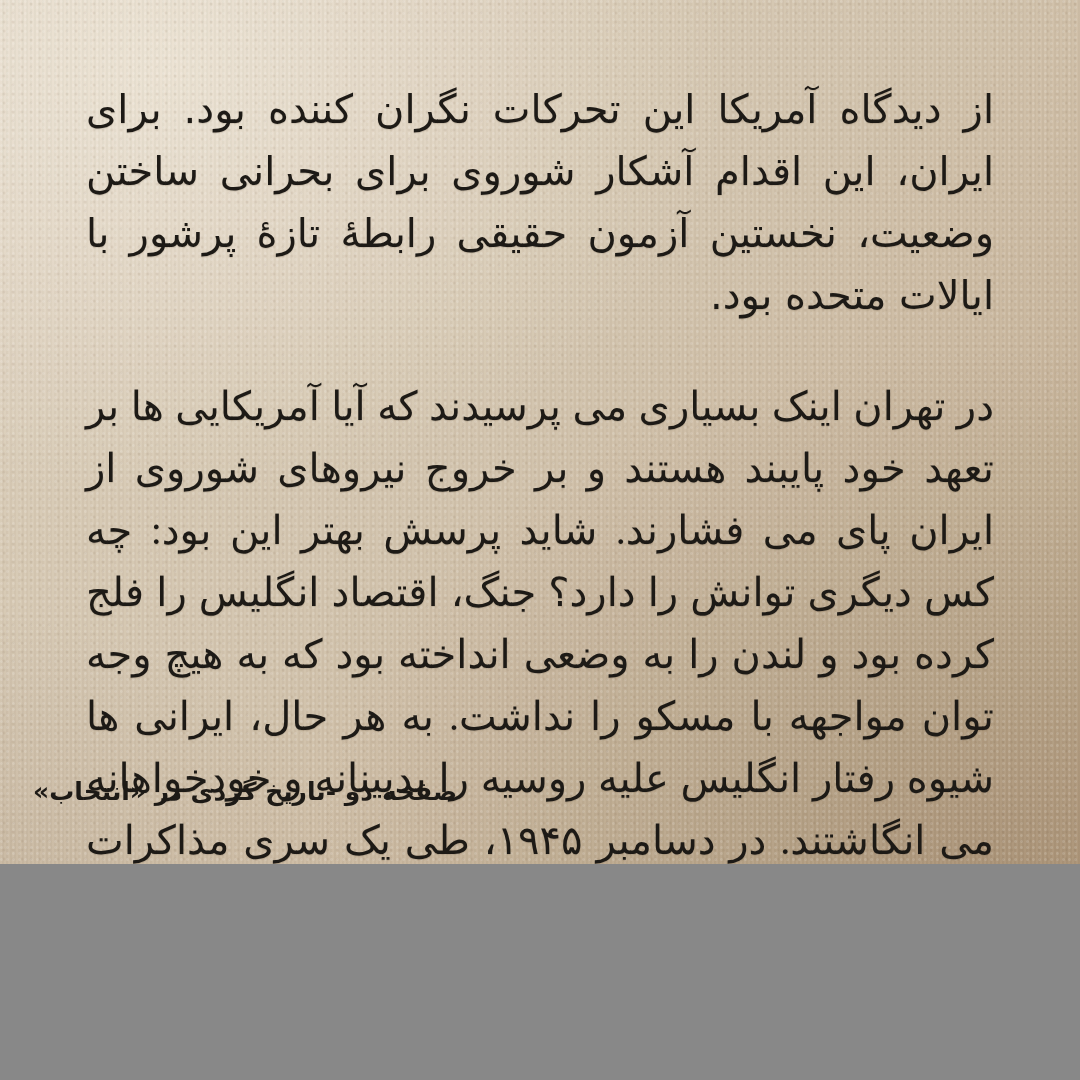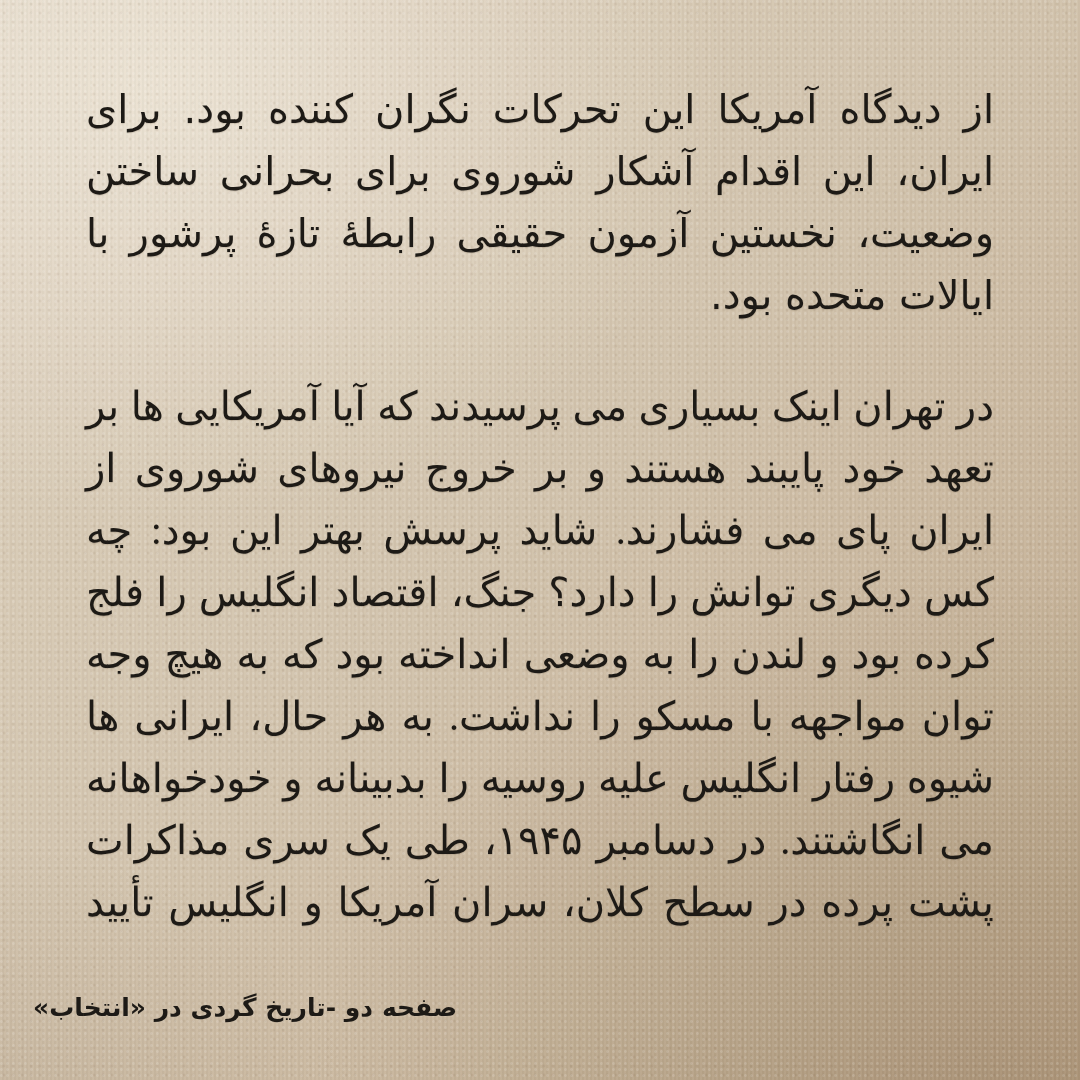--- a/index.html
+++ b/index.html
@@ -3,21 +3,21 @@
 <meta charset="utf-8">
 <style>
   html, body {
     margin: 0;
     padding: 0;
     background: #888;
   }
   .canvas {
     position: relative;
     width: 1080px;
-    height: 1080px;
+    height: 864px;
     margin: 0 auto;
     overflow: hidden;
     background-color: var(--bg-mid, #d2c3ac);
     background-image:
       radial-gradient(circle at 1.5px 1.5px, rgba(255,255,255,0.14) 1px, transparent 2px),
       radial-gradient(circle at 4px 4px, rgba(101,72,45,0.08) 1px, transparent 1.9px),
       repeating-linear-gradient(90deg, rgba(255,255,255,0.03) 0 2px, rgba(0,0,0,0.02) 2px 4px),
       radial-gradient(ellipse 920px 700px at 15% 8%, rgba(255,250,240,0.45), transparent 62%),
       radial-gradient(ellipse 1050px 820px at 92% 102%, rgba(105,80,52,0.25), transparent 65%),
       radial-gradient(ellipse 700px 500px at -5% 105%, rgba(105,80,52,0.12), transparent 60%),

